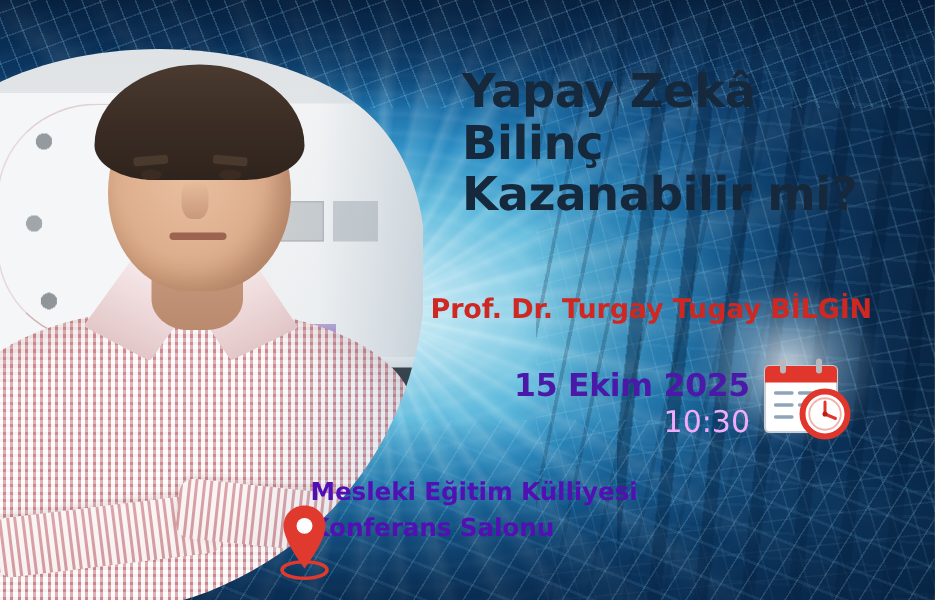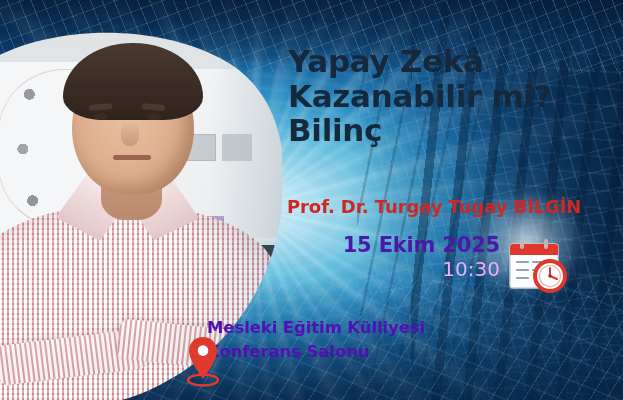--- a/index.html
+++ b/index.html
@@ -290,21 +290,21 @@
     position: absolute;
     left: 288px;
     top: 44px;
     width: 330px;
     color: #16283c;
     font-size: 31px;
     line-height: 1.12;
     font-weight: bold;
     letter-spacing: -0.3px;
   }
-  .title .line { display: block; white-space: nowrap; }
+  .title .line { display: block; white-space: nowrap; margin-left: 20px; }
 
   .speaker {
     position: absolute;
     left: 287px;
     top: 196px;
     width: 330px;
     color: #cf2722;
     font-size: 18px;
     font-weight: bold;
     letter-spacing: -0.1px;
@@ -318,20 +318,21 @@
     width: 200px;
     text-align: right;
   }
   .date-text {
     display: block;
     color: #4a19a8;
     font-size: 21px;
     font-weight: bold;
     letter-spacing: -0.2px;
     line-height: 1.1;
+    margin-top: 12px;
   }
   .time-text {
     display: block;
     color: #f0abfc;
     font-size: 20px;
     font-weight: normal;
     line-height: 1.25;
   }
   .cal-icon {
     position: absolute;
@@ -398,22 +399,22 @@
         <div class="eye-r"></div>
         <div class="nose"></div>
         <div class="mouth"></div>
       </div>
       <div class="photo-shade"></div>
     </div>
   </div>
 
   <div class="title">
     <span class="line">Yapay Zekâ</span>
+    <span class="line">Bilinç</span>
     <span class="line">Kazanabilir mi?</span>
-    <span class="line">Bilinç</span>
   </div>
 
   <div class="speaker">Prof. Dr. Turgay Tugay BİLGİN</div>
 
   <div class="datetime">
     <span class="date-text">15 Ekim 2025</span>
     <span class="time-text">10:30</span>
   </div>
 
   <div class="cal-icon">

